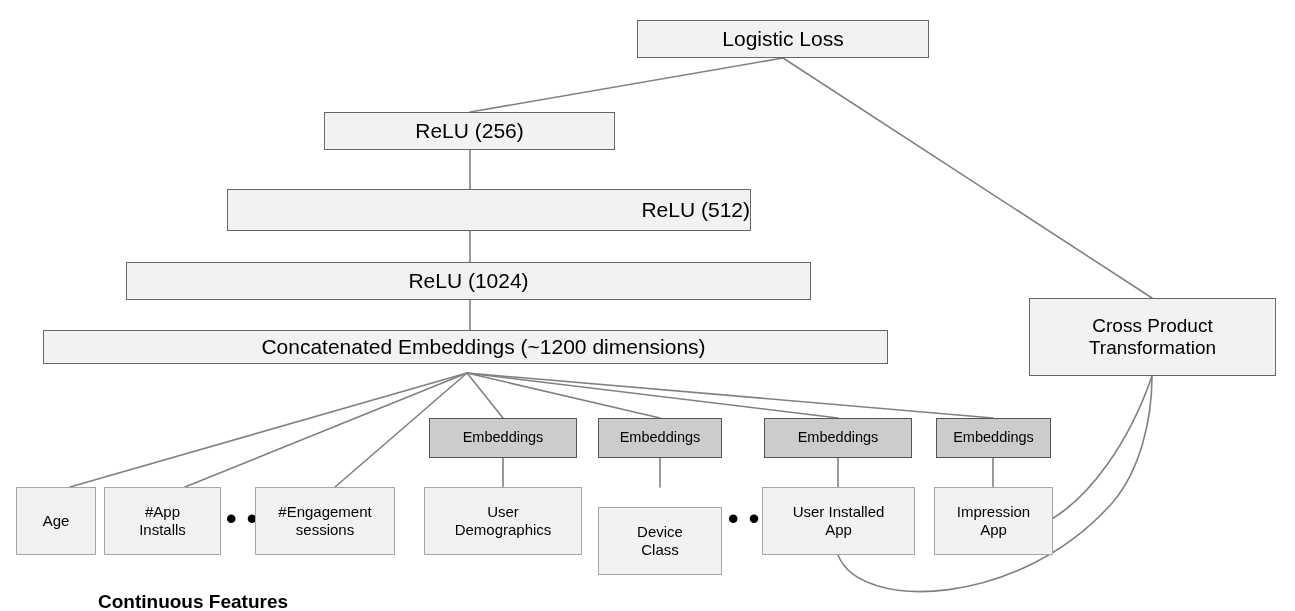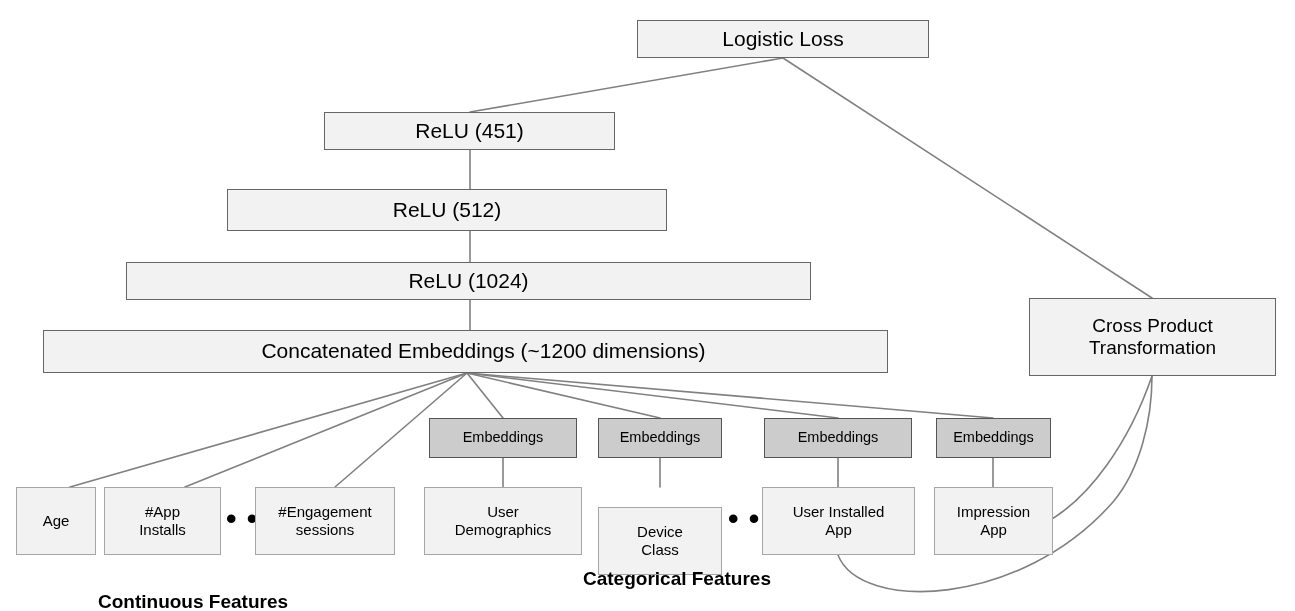--- a/index.html
+++ b/index.html
@@ -102,32 +102,32 @@
       <path d="M 838 555 C 860 612 1020 608 1113 502 C 1140 470 1152 420 1152 376"></path>
       <path d="M 1043 524 C 1090 500 1130 440 1152 376"></path>
     </g>
   </svg>
 
   <div class="node light n-lg" style="left:637px; top:20px; width:292px; height:38px;">
     <span>Logistic Loss</span>
   </div>
 
   <div class="node light n-lg" style="left:324px; top:112px; width:291px; height:38px;">
-    <span>ReLU (451)</span>
+    <span>ReLU (256)</span>
   </div>
 
-  <div class="node light n-lg" style="left:227px; top:189px; width:440px; height:42px;">
+  <div class="node light n-lg" style="left:227px; top:189px; width:524px; height:42px;justify-content:flex-end;">
     <span>ReLU (512)</span>
   </div>
 
   <div class="node light n-lg" style="left:126px; top:262px; width:685px; height:38px;">
     <span>ReLU (1024)</span>
   </div>
 
-  <div class="node light n-lg" style="left:43px; top:330px; width:845px; height:43px;padding-left:36px;">
+  <div class="node light n-lg" style="left:43px; top:330px; width:845px; height:34px;padding-left:36px;">
     <span>Concatenated Embeddings (~1200 dimensions)</span>
   </div>
 
   <div class="node light n-md" style="left:1029px; top:298px; width:247px; height:78px; flex-direction:column;">
     <span>Cross Product</span>
     <span>Transformation</span>
   </div>
 
   <div class="node dark n-emb" style="left:429px; top:418px; width:148px; height:40px;">
     <span>Embeddings</span>
@@ -174,15 +174,14 @@
     <span>User Installed</span>
     <span>App</span>
   </div>
 
   <div class="node plain n-sm" style="left:934px; top:487px; width:119px; height:68px; flex-direction:column;">
     <span>Impression</span>
     <span>App</span>
   </div>
 
   <div class="section-label" style="left:98px; top:591px;">Continuous Features</div>
-  <div class="section-label" style="left:583px; top:568px;">Categorical Features</div>
 
 </div>
 
 </body></html>

